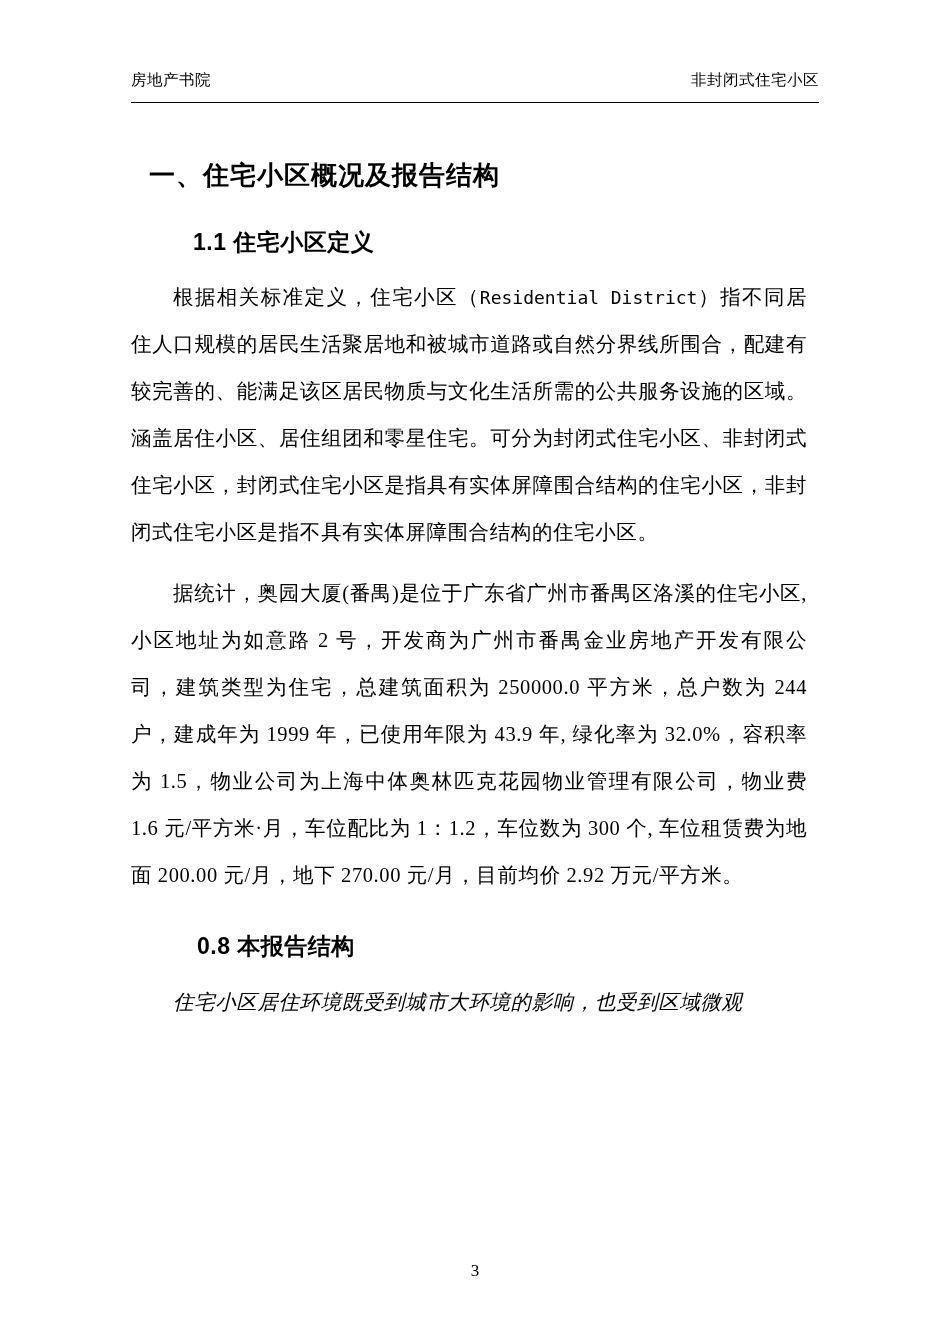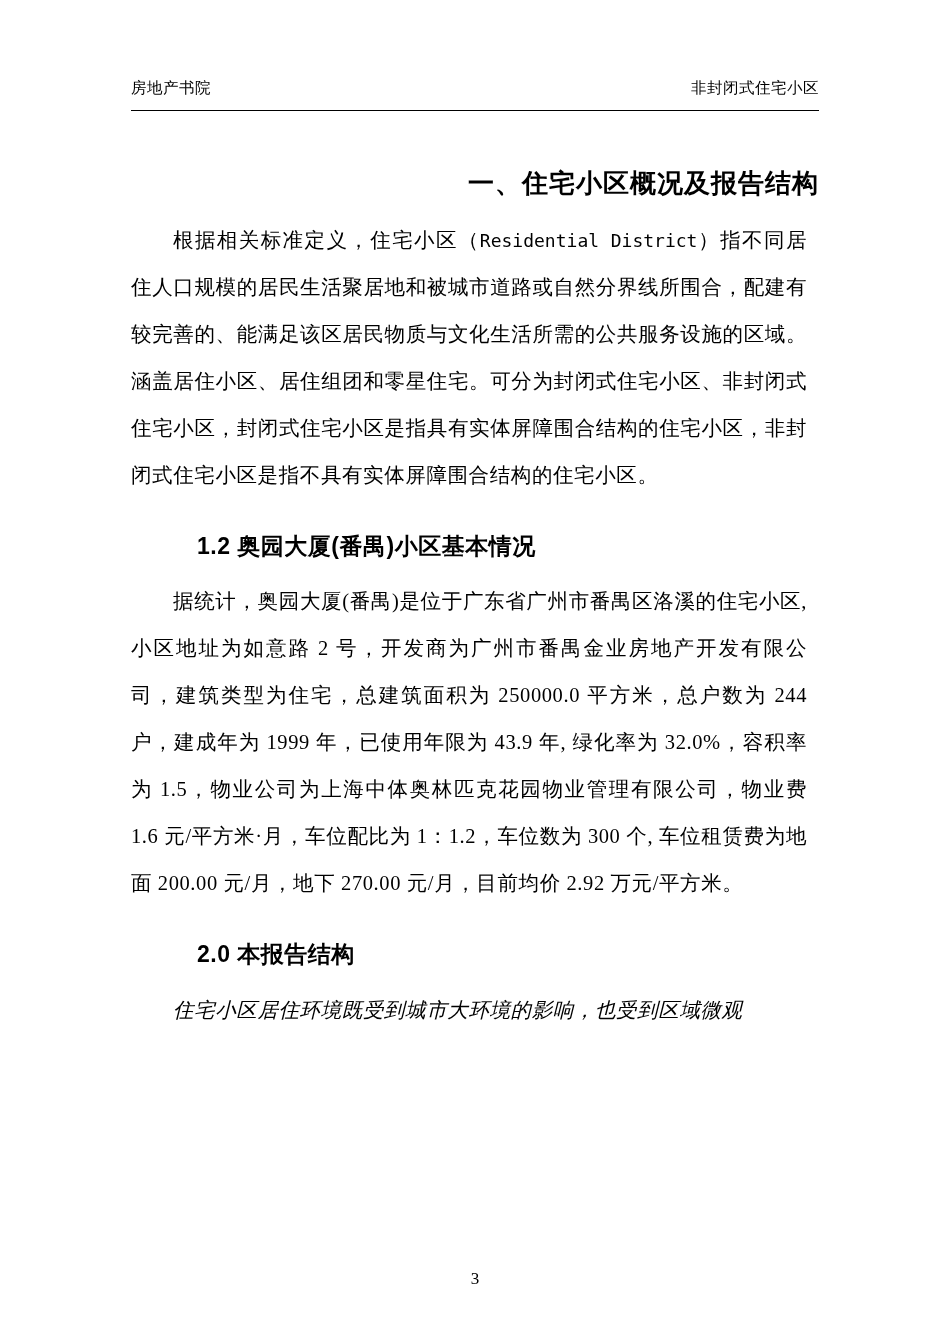--- a/index.html
+++ b/index.html
@@ -11,21 +11,21 @@
     width: 950px;
     height: 1344px;
     font-family: "Liberation Serif", "DejaVu Serif", serif;
     color: #000000;
     position: relative;
     overflow: hidden;
   }
   .page {
     position: absolute;
     left: 0;
-    top: 16px;
+    top: 8px;
     width: 950px;
     height: 957px;
     box-sizing: border-box;
   }
   
   .header {
     position: absolute;
     left: 131px;
     top: 62px;
     width: 688px;
@@ -52,21 +52,20 @@
     width: 688px;
   }
   h1.chapter {
     font-size: 26px;
     font-weight: bold;
     font-family: "Liberation Sans", sans-serif;
     margin: 18px 0 0 0;
     padding-left: 18px;
     letter-spacing: 1px;
     line-height: 1.5;
-    text-align: right;
   }
   h2.section {
     font-size: 23px;
     font-weight: bold;
     font-family: "Liberation Sans", sans-serif;
     margin: 30px 0 0 0;
     padding-left: 62px;
     letter-spacing: 0.5px;
     line-height: 1.5;
   }
@@ -110,26 +109,26 @@
   <div class="header">
     <span>房地产书院</span>
     <span>非封闭式住宅小区</span>
   </div>
   <div class="header-rule"></div>
 
   <div class="content">
 
     <h1 class="chapter">一、住宅小区概况及报告结构</h1>
 
+    <h2 class="section">1.1  住宅小区定义</h2>
     <p class="body"><span>根据相关标准定义，住宅小区（</span><span class="latin">Residential District</span><span>）指不同居住人口规模的居民生活聚居地和被城市道路或自然分界线所围合，配建有较完善的、能满足该区居民物质与文化生活所需的公共服务设施的区域。涵盖居住小区、居住组团和零星住宅。可分为封闭式住宅小区、非封闭式住宅小区，封闭式住宅小区是指具有实体屏障围合结构的住宅小区，非封闭式住宅小区是指不具有实体屏障围合结构的住宅小区。</span></p>
 
-    <h2 class="section tight">1.2  奥园大厦(番禺)小区基本情况</h2>
     <p class="body">据统计，奥园大厦(番禺)是位于广东省广州市番禺区洛溪的住宅小区, 小区地址为如意路 2 号，开发商为广州市番禺金业房地产开发有限公司，建筑类型为住宅，总建筑面积为 250000.0 平方米，总户数为 244 户，建成年为 1999 年，已使用年限为 43.9 年, 绿化率为 32.0%，容积率为 1.5，物业公司为上海中体奥林匹克花园物业管理有限公司，物业费 1.6 元/平方米·月，车位配比为 1：1.2，车位数为 300 个, 车位租赁费为地面 200.00 元/月，地下 270.00 元/月，目前均价 2.92 万元/平方米。</p>
 
-    <h2 class="section tight">2.0  本报告结构</h2>
+    <h2 class="section tight">0.8  本报告结构</h2>
     <p class="body last">住宅小区居住环境既受到城市大环境的影响，也受到区域微观</p>
 
   </div>
 
   <div class="footer">
     <span>3</span>
   </div>
 
 </div>
 

